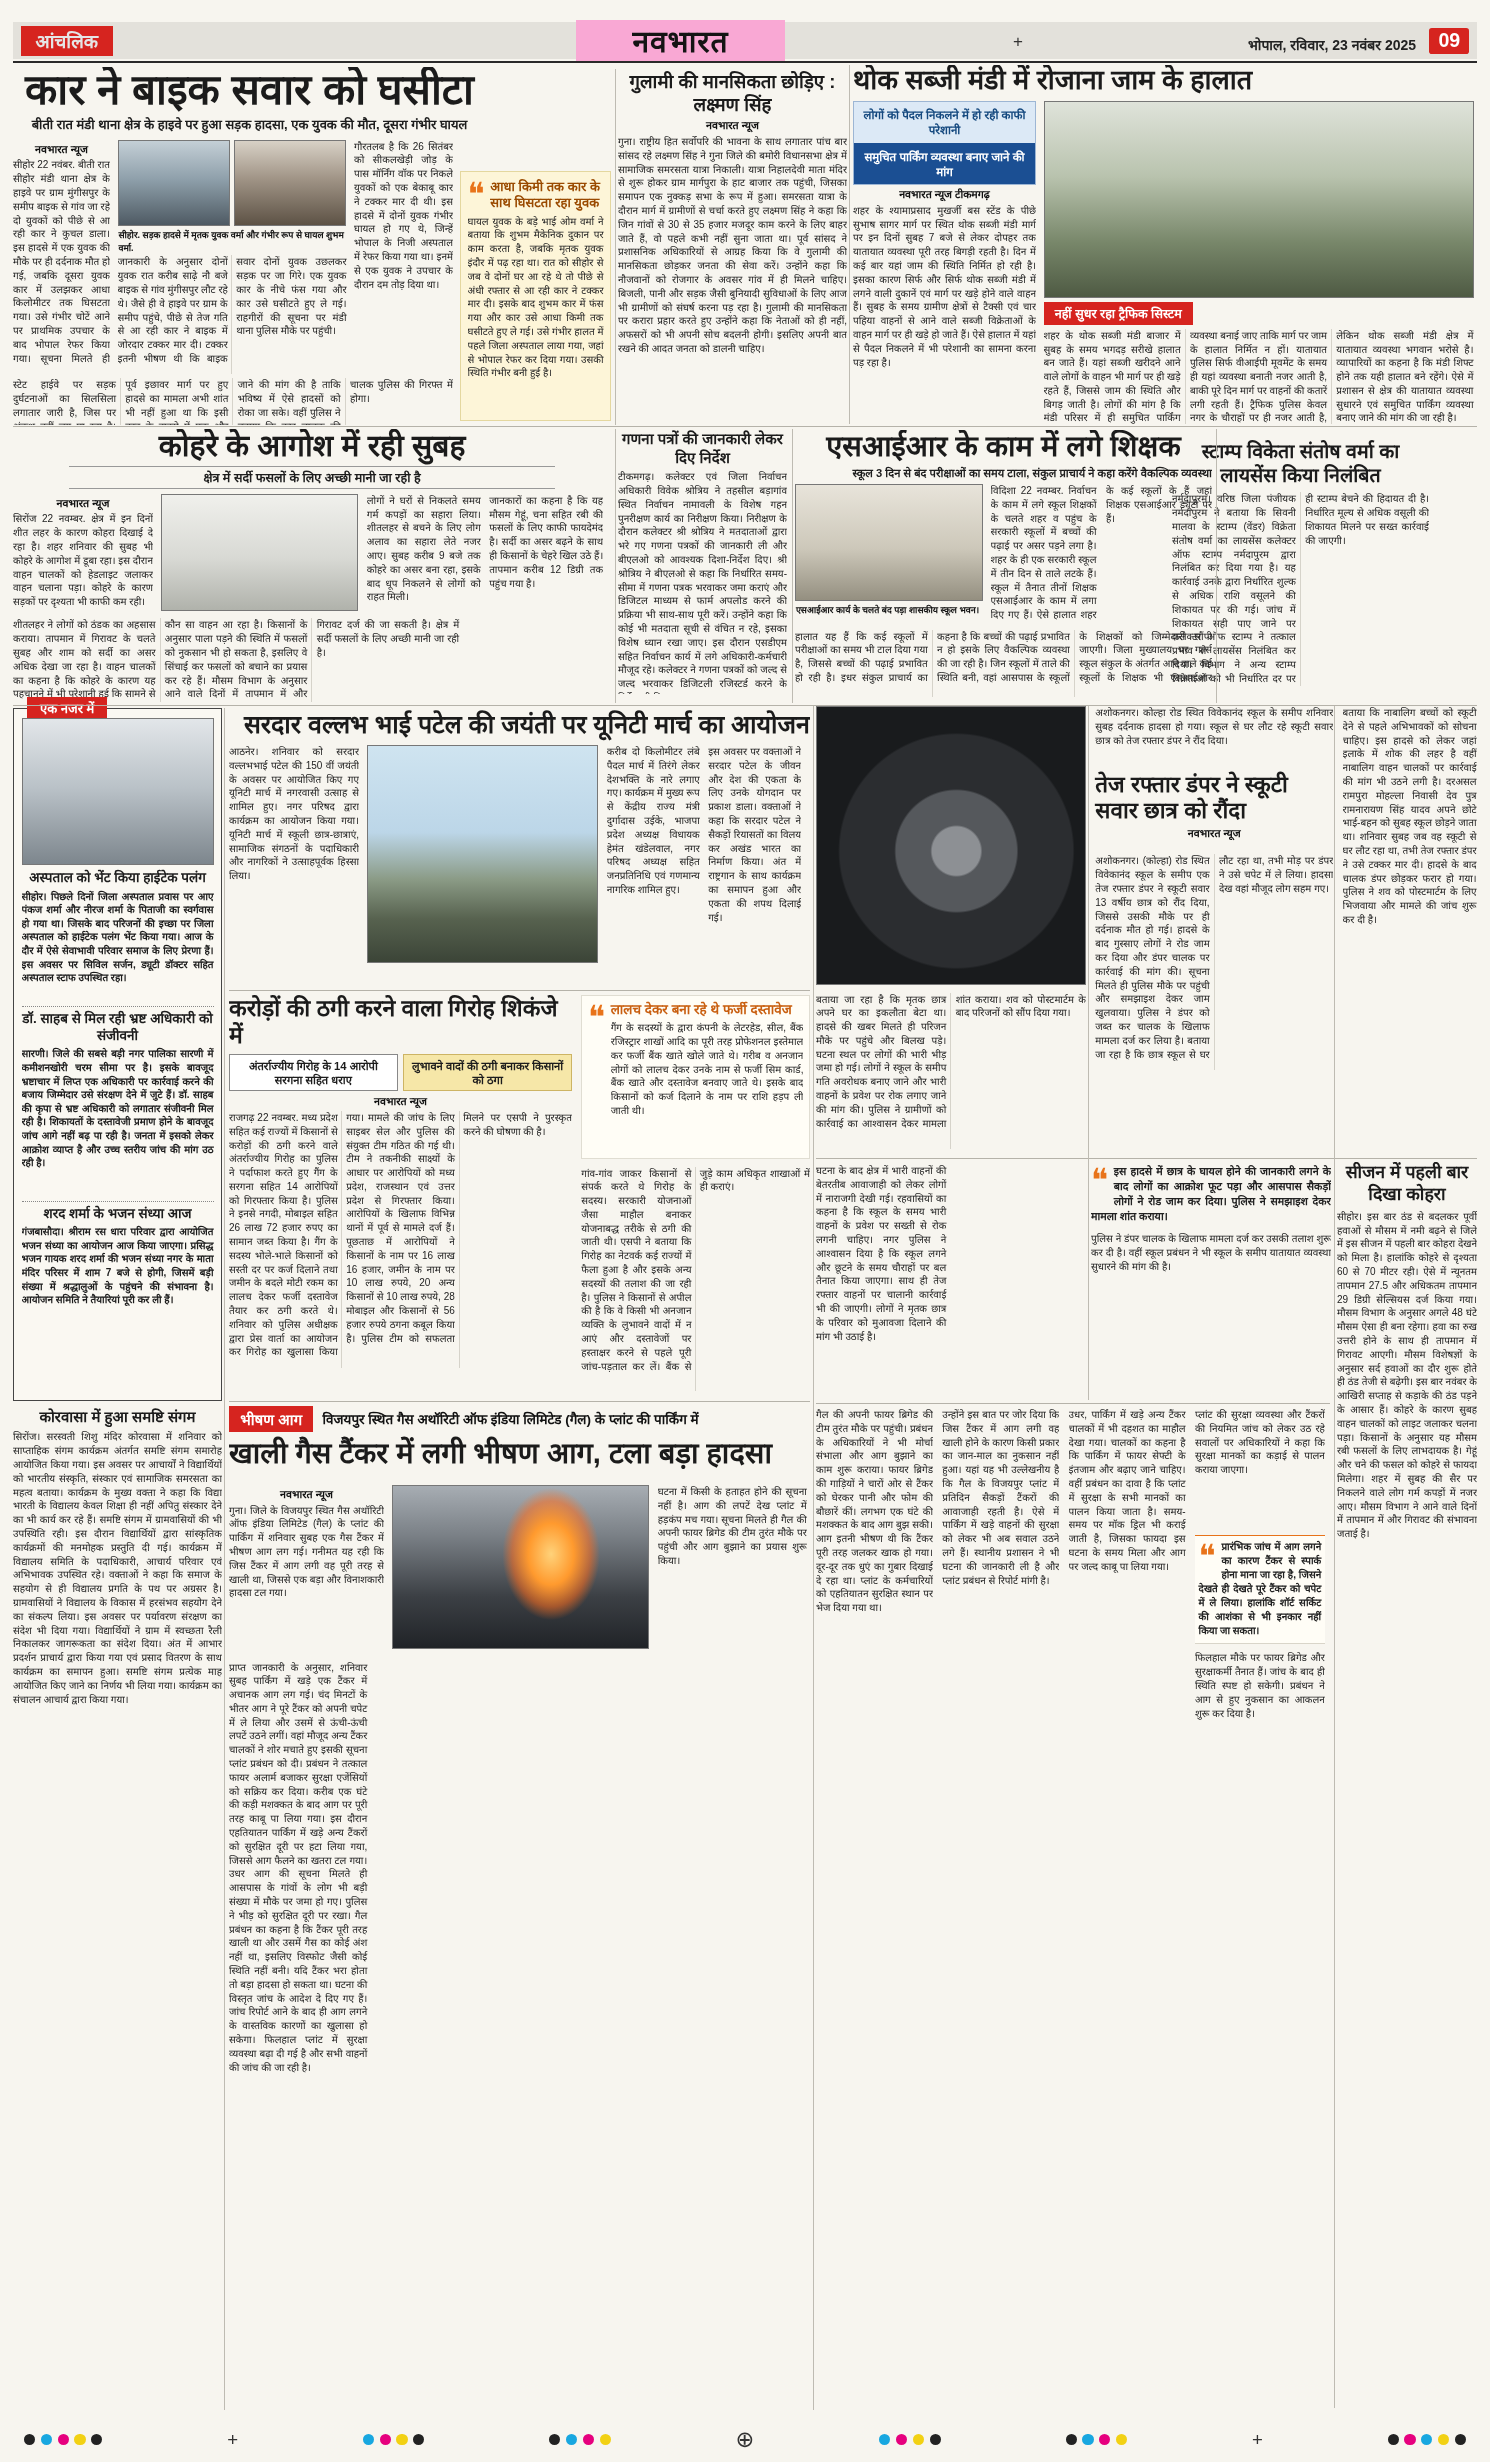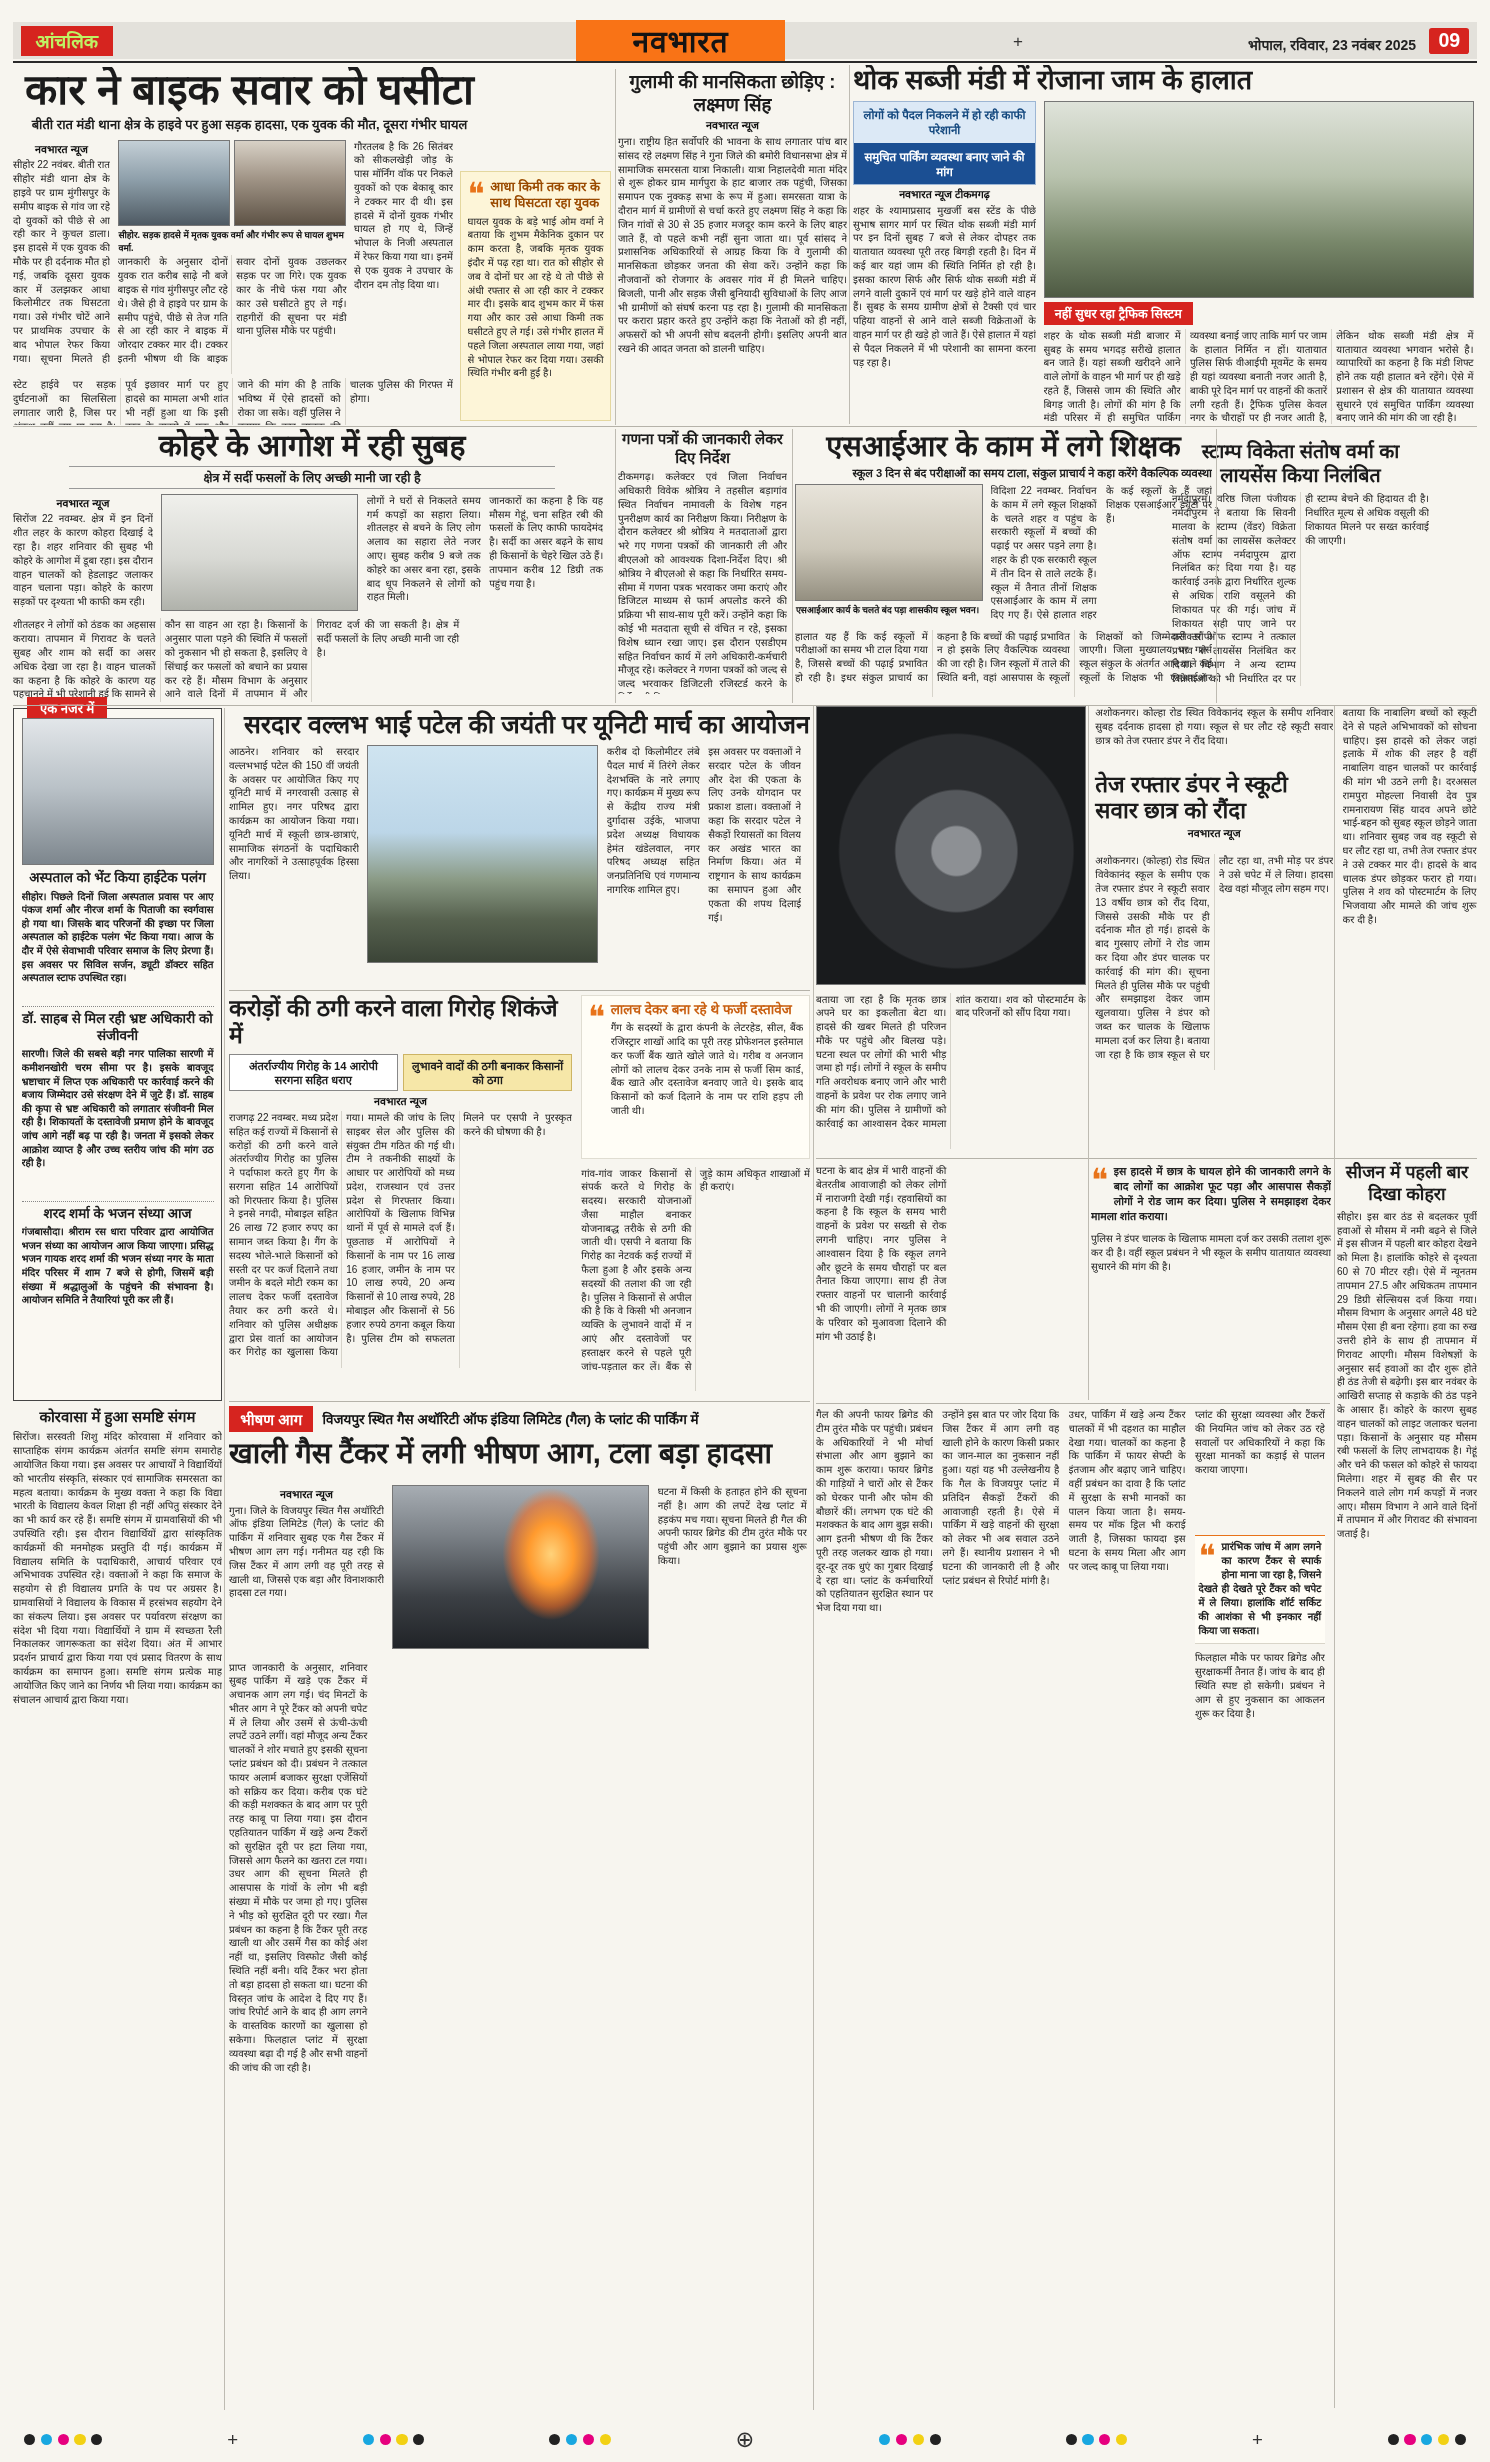--- a/index.html
+++ b/index.html
@@ -5,22 +5,22 @@
   * { margin:0; padding:0; box-sizing:border-box; }
   html,body { background:#888; }
   .page {
     position:relative; width:1490px; height:2462px; margin:0 auto;
     background:#f7f5ef; color:#1d1d1d; overflow:hidden;
     font-family:"Liberation Sans","DejaVu Sans",sans-serif;
   }
   
   .hdr { position:absolute; top:22.4px; left:13px; width:1464px; height:37px;
          background:#e3e1db; display:flex; align-items:center; padding:0 7.5px; }
-  .section-tab { background:#d6241f; color:#bef264; font-weight:800; font-size:18.6px; padding:2.8px 15px; }
-  .masthead-title { flex:0 0 auto; margin:0 auto; background:#f97316; padding:0 56px;
+  .section-tab { background:#d6241f; color:#e5e5e5; font-weight:800; font-size:18.6px; padding:2.8px 15px; }
+  .masthead-title { flex:0 0 auto; margin:0 auto; background:#f9a8d4; padding:0 56px;
                     font-size:30px; font-weight:800; letter-spacing:0.9px; color:#141414; }
   .hdr-right { display:flex; align-items:flex-end; gap:13px; }
   .edition { font-size:14px; font-weight:700; color:#222; }
   .pagenum { background:#d6241f; color:#fff; font-weight:800; font-size:19.6px; padding:1.9px 9.3px; border-radius:2.8px; }
   .hdr-cross { position:absolute; top:32px; left:1013px; font-size:17px; color:#333; font-weight:400; }
   .hdr-rule { position:absolute; top:61px; left:13px; width:1464px; border-top:2.8px double #2a2a2a; }
 
   
   .art { position:absolute; overflow:hidden; }
   .body-txt { font-size:10px; line-height:1.38; text-align:justify; color:#222; overflow:hidden; column-fill:auto; }

